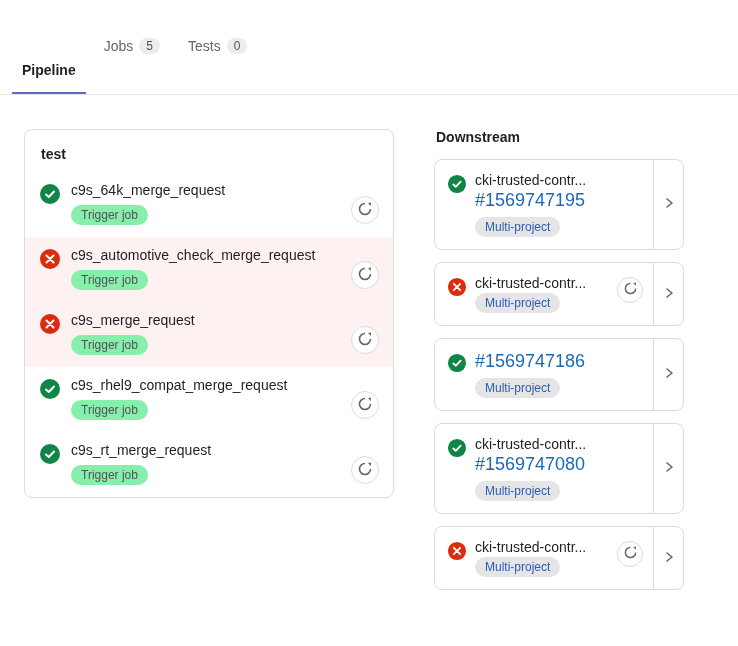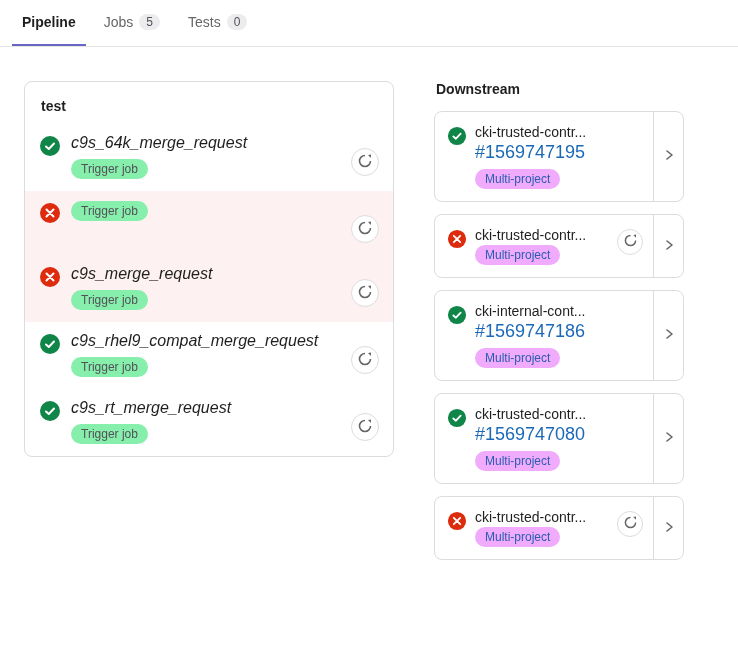--- a/index.html
+++ b/index.html
@@ -23,20 +23,21 @@
       gap: 6px;
       cursor: pointer;
       color: #666;
       border-bottom: 2px solid transparent;
       font-size: 14px;
     }
     .tab.active {
       color: #1f1f1f;
       font-weight: 600;
       border-bottom-color: #6666c4;
+      margin-top: 48px;
     }
     .tab-count {
       background: #ececef;
       border-radius: 10px;
       padding: 1px 7px;
       font-size: 12px;
       color: #535158;
     }
     .content {
       display: flex;
@@ -71,36 +72,35 @@
       width: 22px;
       height: 22px;
       flex-shrink: 0;
       margin-top: 1px;
     }
     .job-body {
       flex: 1;
       min-width: 0;
     }
     .job-name {
-      font-size: 16px;
+      font-size: 14px;
       color: #1f1f1f;
       margin-bottom: 7px;
       word-break: break-all;
-      font-style: italic;
     }
     .badge {
       display: inline-block;
       background: #86efac;
       border-radius: 12px;
       padding: 3px 10px;
       font-size: 12px;
       color: #535158;
     }
     .badge.blue {
-      background: #f0abfc;
+      background: #e5e5e5;
       color: #2a5db0;
     }
     .retry-btn {
       width: 28px;
       height: 28px;
       border: 1px solid #dcdcde;
       border-radius: 50%;
       background: #fff;
       display: flex;
       align-items: center;
@@ -238,20 +238,21 @@
             <span><svg viewBox="0 0 14 14">
                 <use href="#icon-retry"></use>
               </svg></span>
           </div>
   </div>
         <div class="job-row failed">
     <span class="status-icon"><svg viewBox="0 0 22 22" width="22" height="22">
               <use href="#icon-failed"></use>
             </svg></span>
     <div class="job-body">
+      <div class="job-name">c9s_automotive_check_merge_request</div>
       <span class="badge">Trigger job</span>
     </div>
     <div class="retry-btn">
             <span><svg viewBox="0 0 14 14">
                 <use href="#icon-retry"></use>
               </svg></span>
           </div>
   </div>
         <div class="job-row failed">
     <span class="status-icon"><svg viewBox="0 0 22 22" width="22" height="22">
@@ -339,21 +340,20 @@
                 <use href="#icon-chevron"></use>
               </svg></span>
     </div>
   </div>
         <div class="downstream-card">
     <div class="downstream-main">
       <span class="ds-status"><svg viewBox="0 0 22 22" width="20" height="20">
                 <use href="#icon-success"></use>
               </svg></span>
       <div class="downstream-info">
-        <div class="downstream-name">cki-internal-cont...</div>
         <div class="downstream-id">#1569747186</div>
         <span class="badge blue">Multi-project</span>
       </div>
 
     </div>
     <div class="downstream-expand">
       <span><svg viewBox="0 0 14 14">
                 <use href="#icon-chevron"></use>
               </svg></span>
     </div>

